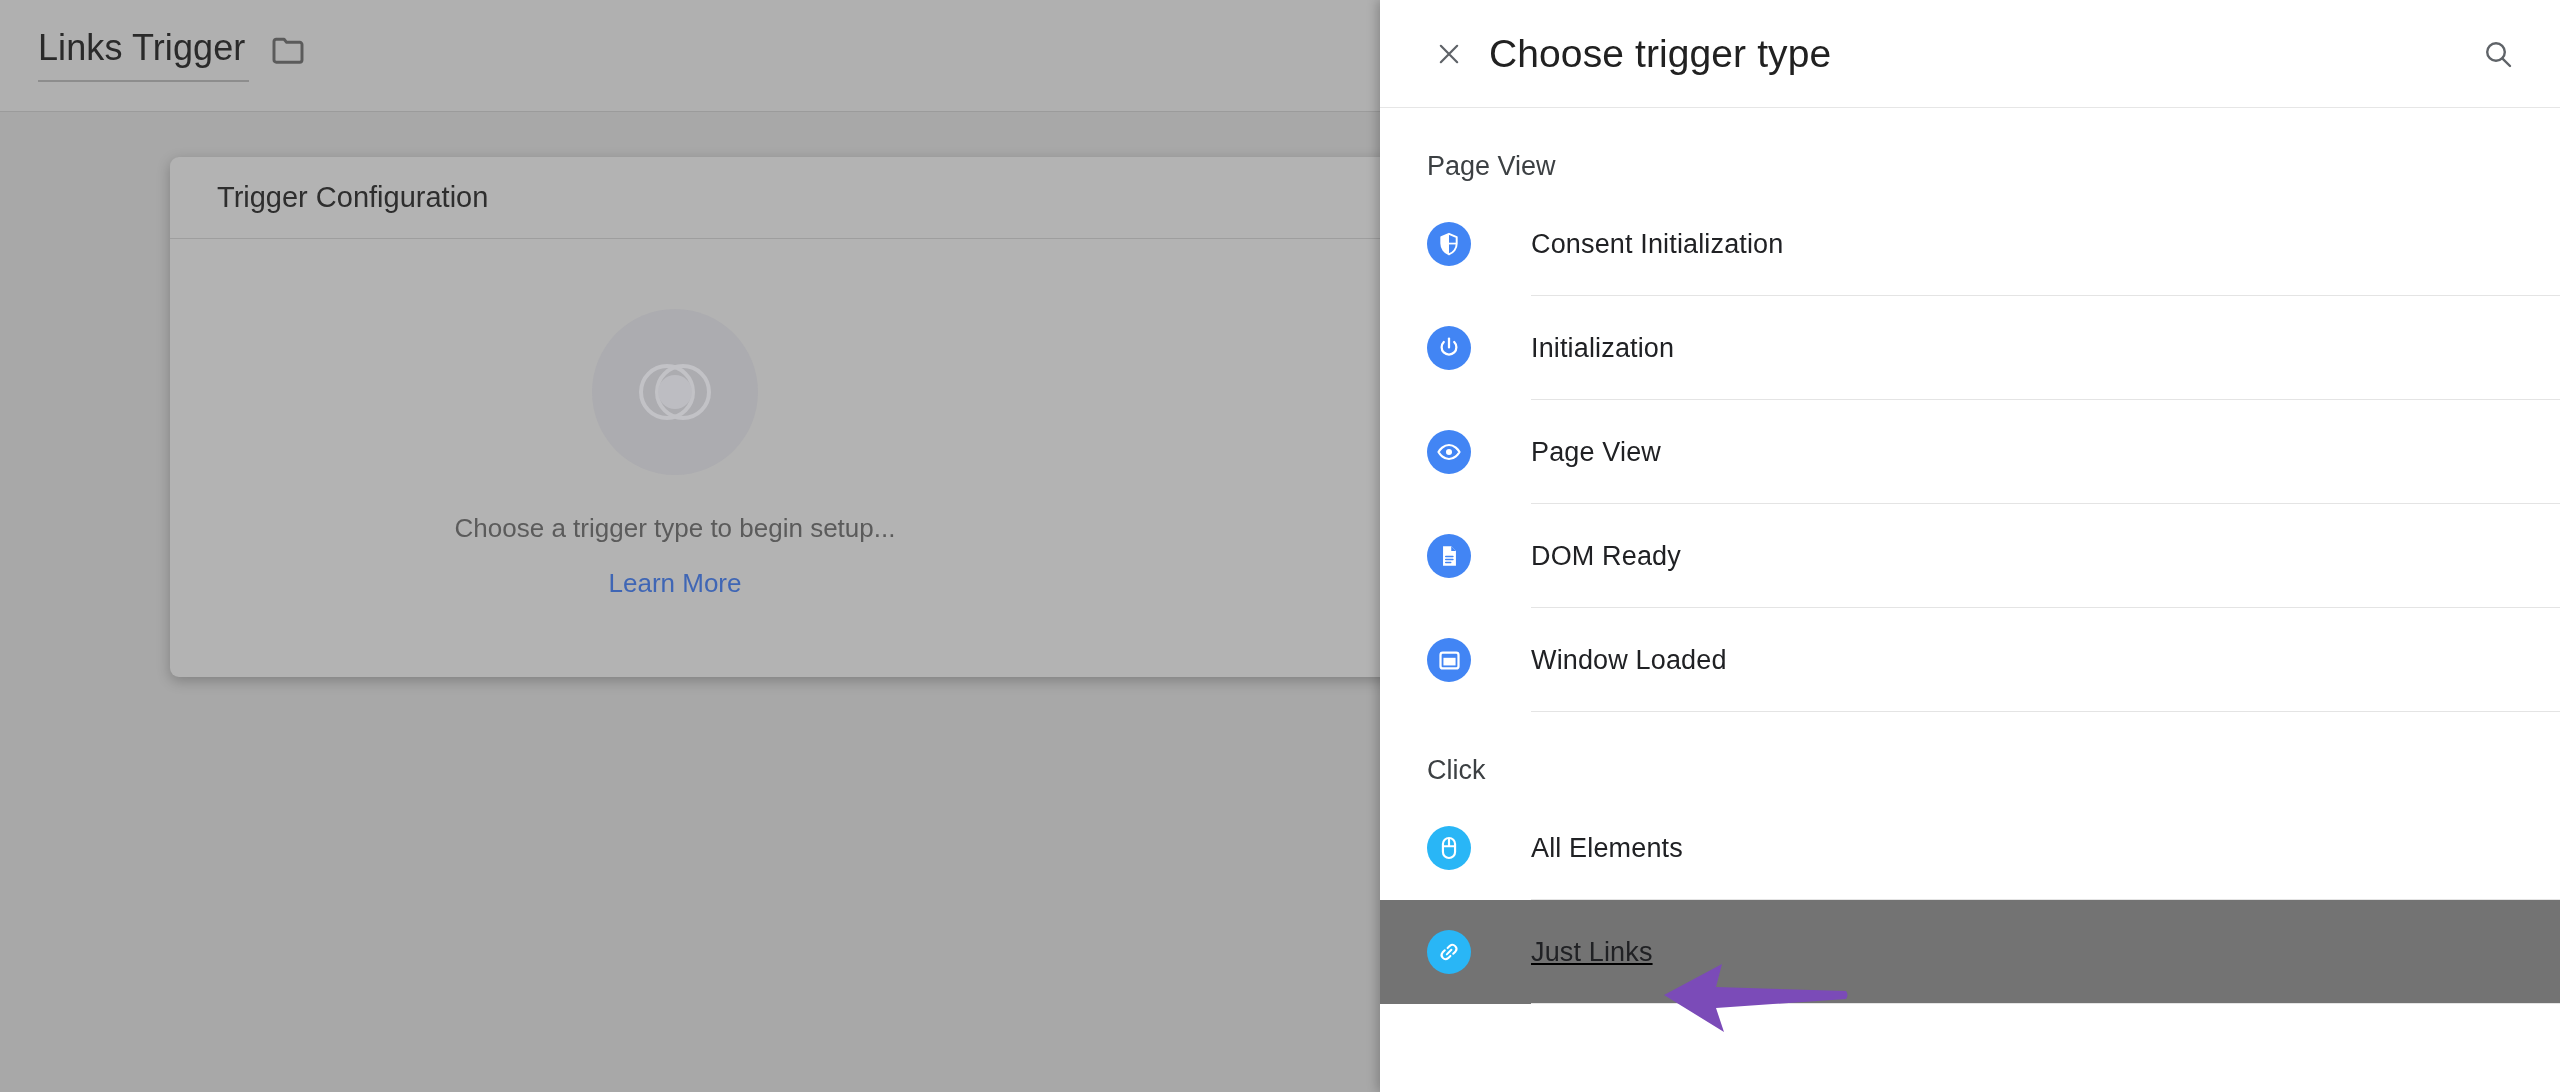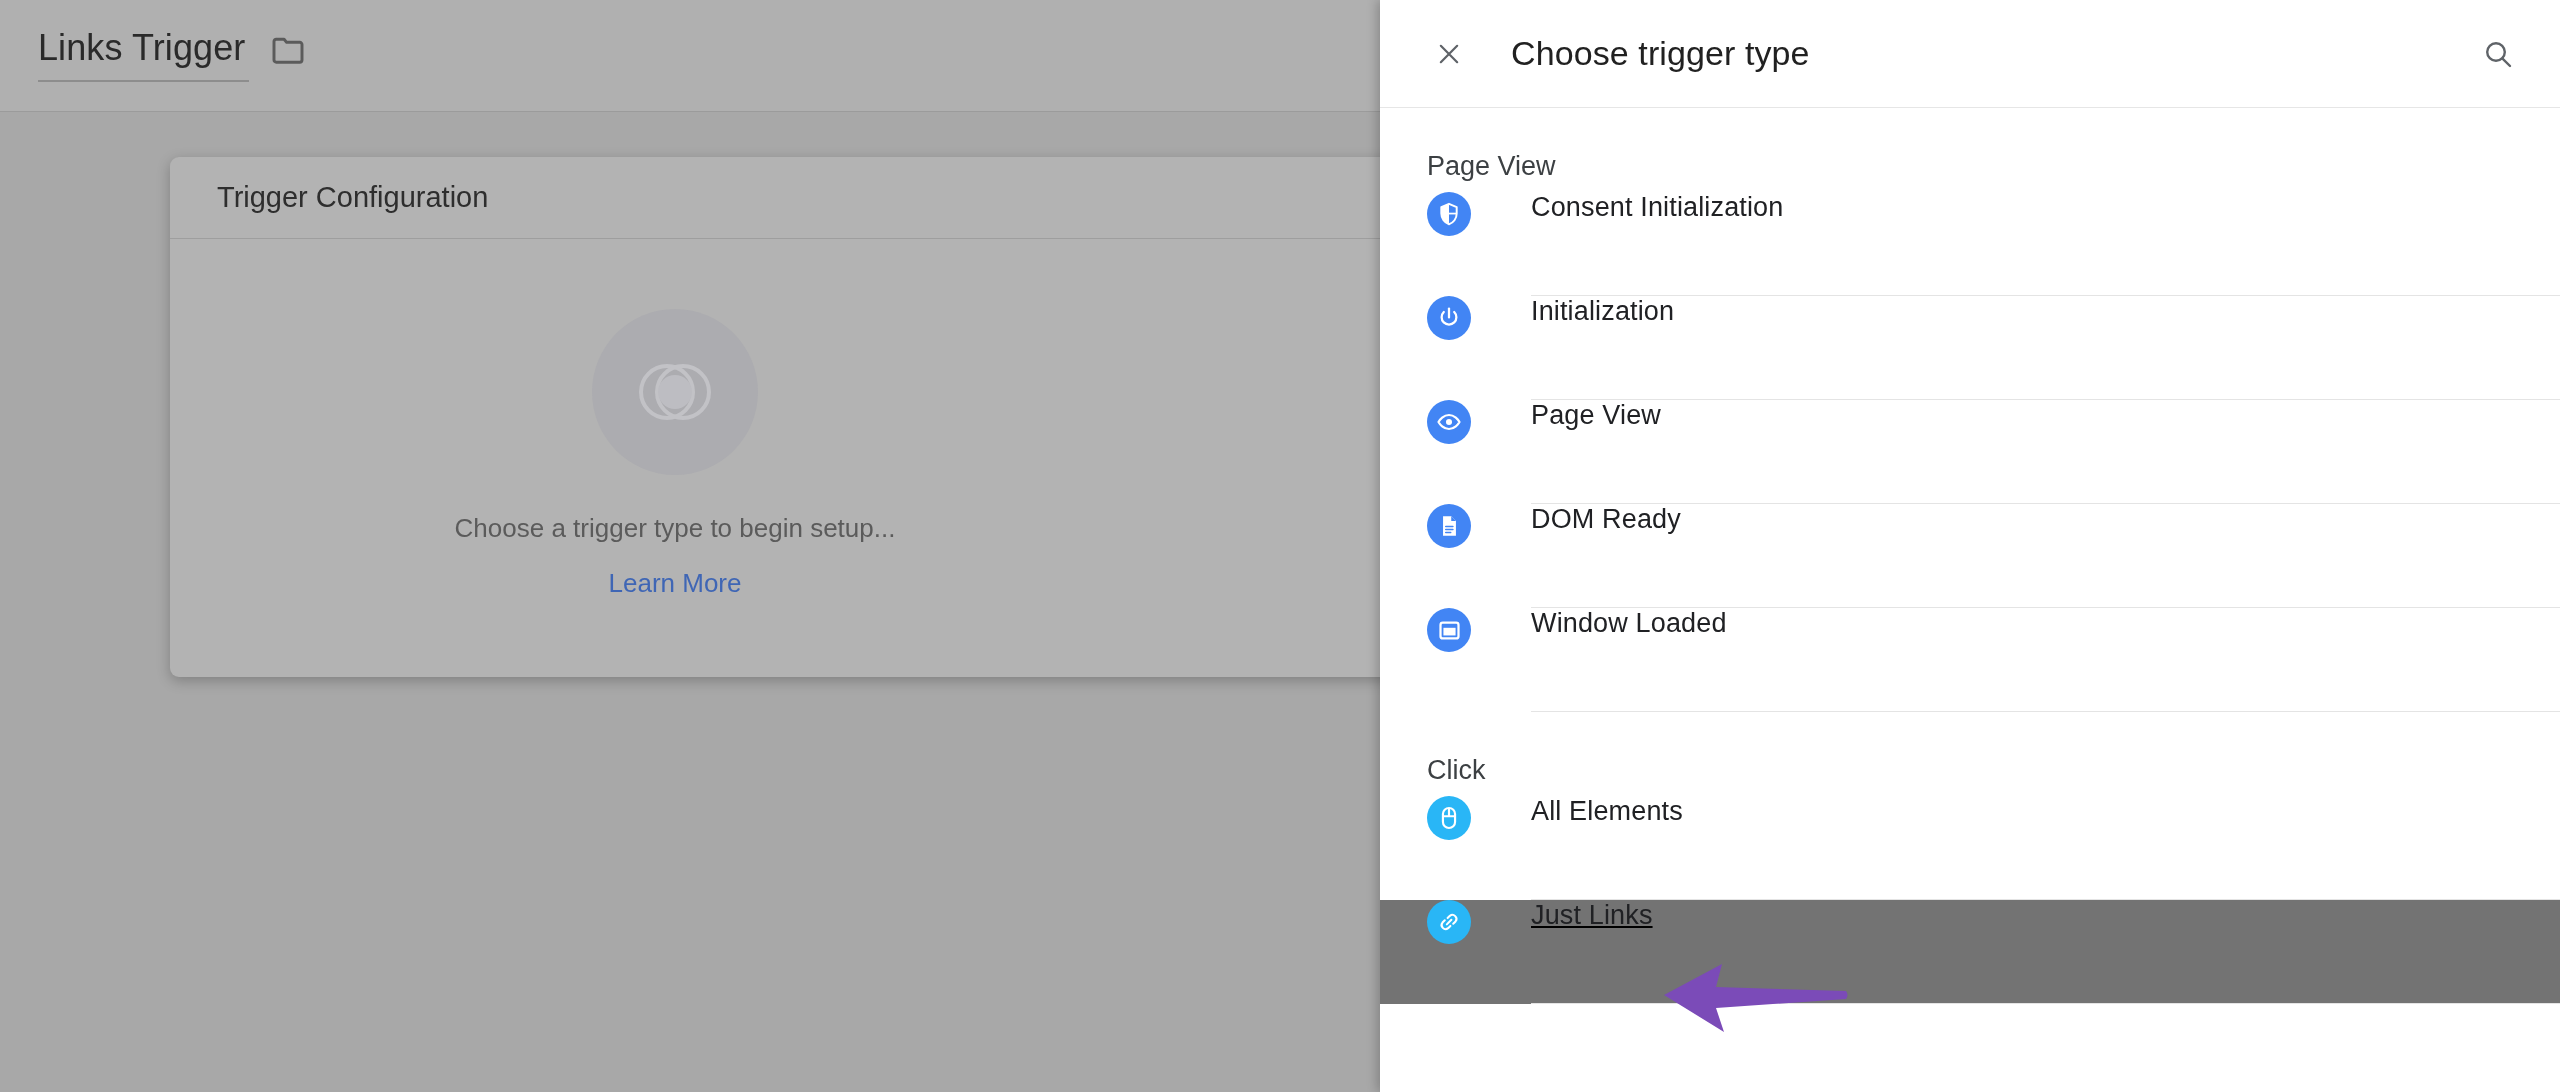--- a/index.html
+++ b/index.html
@@ -155,22 +155,22 @@
     margin-left: 47px;
     width: 44px;
     height: 44px;
     display: flex;
     align-items: center;
     justify-content: center;
     cursor: pointer;
   }
 
   .panel-title {
-    margin-left: 40px;
-    font-size: 34px;
+    margin-left: 18px;
+    font-size: 39px;
     color: #212121;
     letter-spacing: 0.1px;
   }
 
   .search-btn {
     position: absolute;
     right: 40px;
     top: 50%;
     transform: translateY(-50%);
     width: 44px;
@@ -194,21 +194,21 @@
     display: flex;
     align-items: flex-end;
     padding-bottom: 10px;
   }
 
   .group { }
 
   .opt-row {
     position: relative;
     display: flex;
-    align-items: flex-start;
+    align-items: center;
     height: 104px;
     padding-left: 47px;
     cursor: pointer;
   }
 
   .opt-row.highlight {
     background: #737373;
     text-decoration: underline;
   }
 

